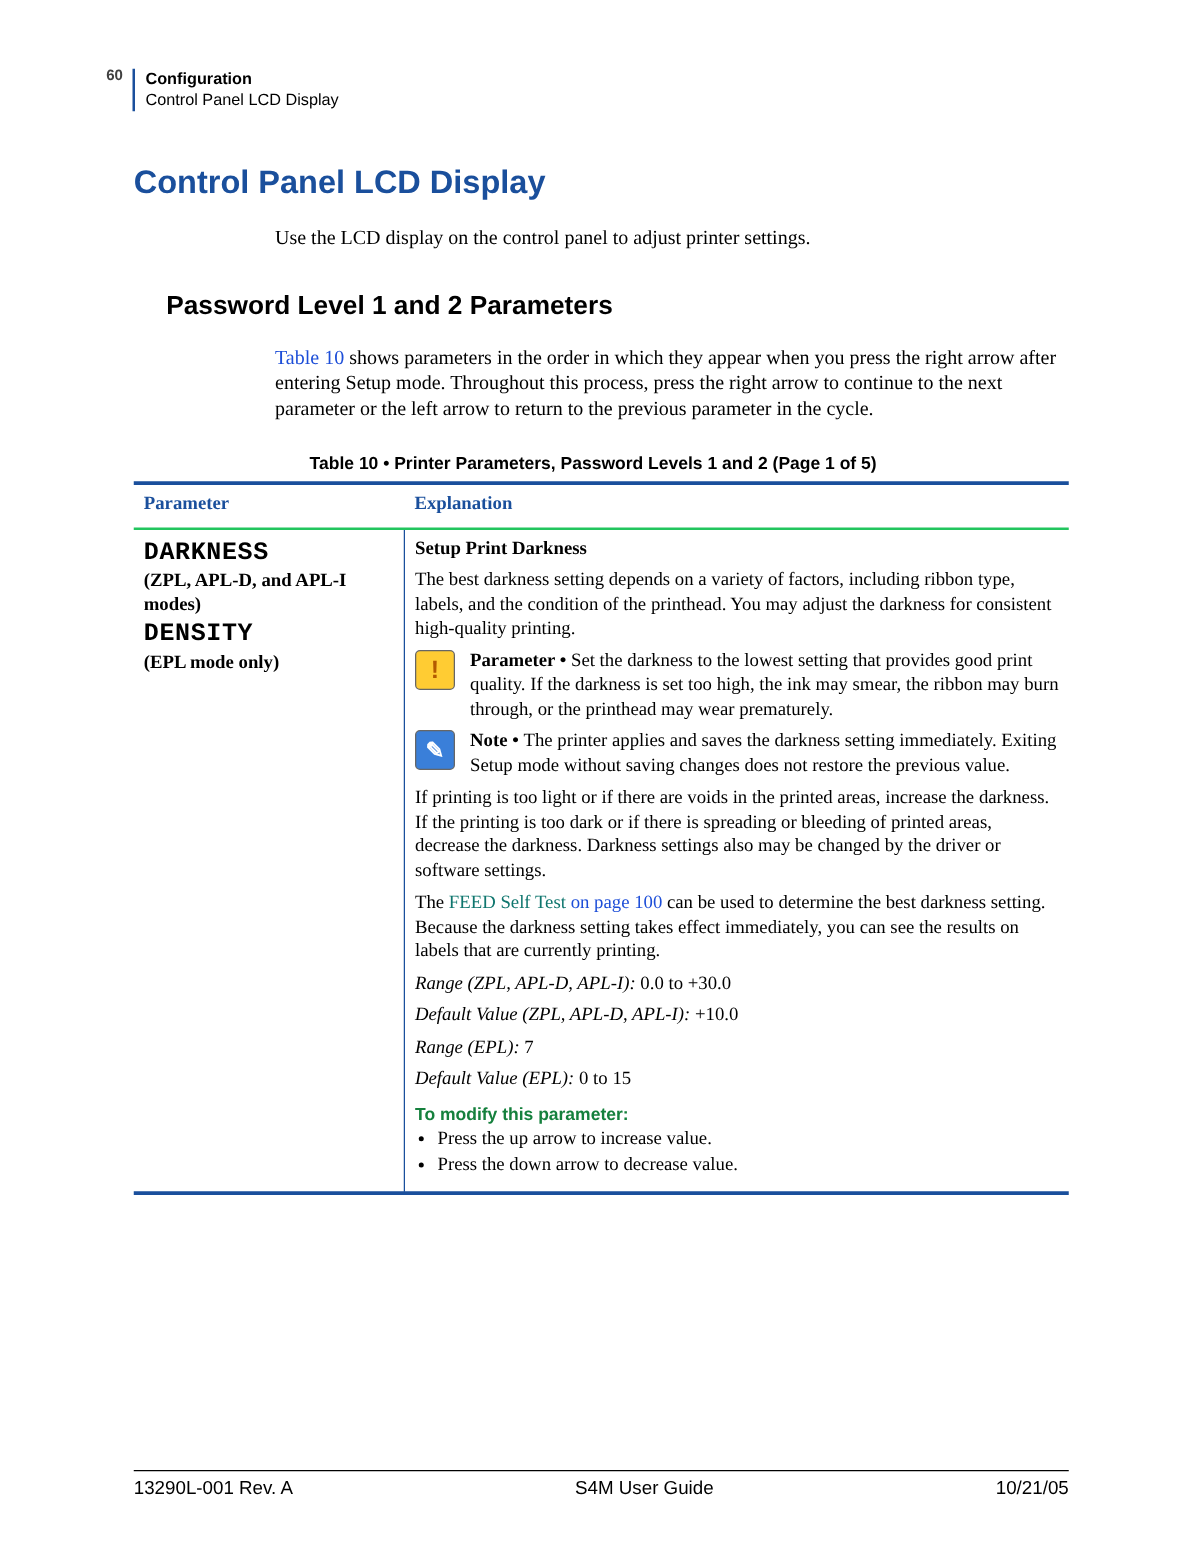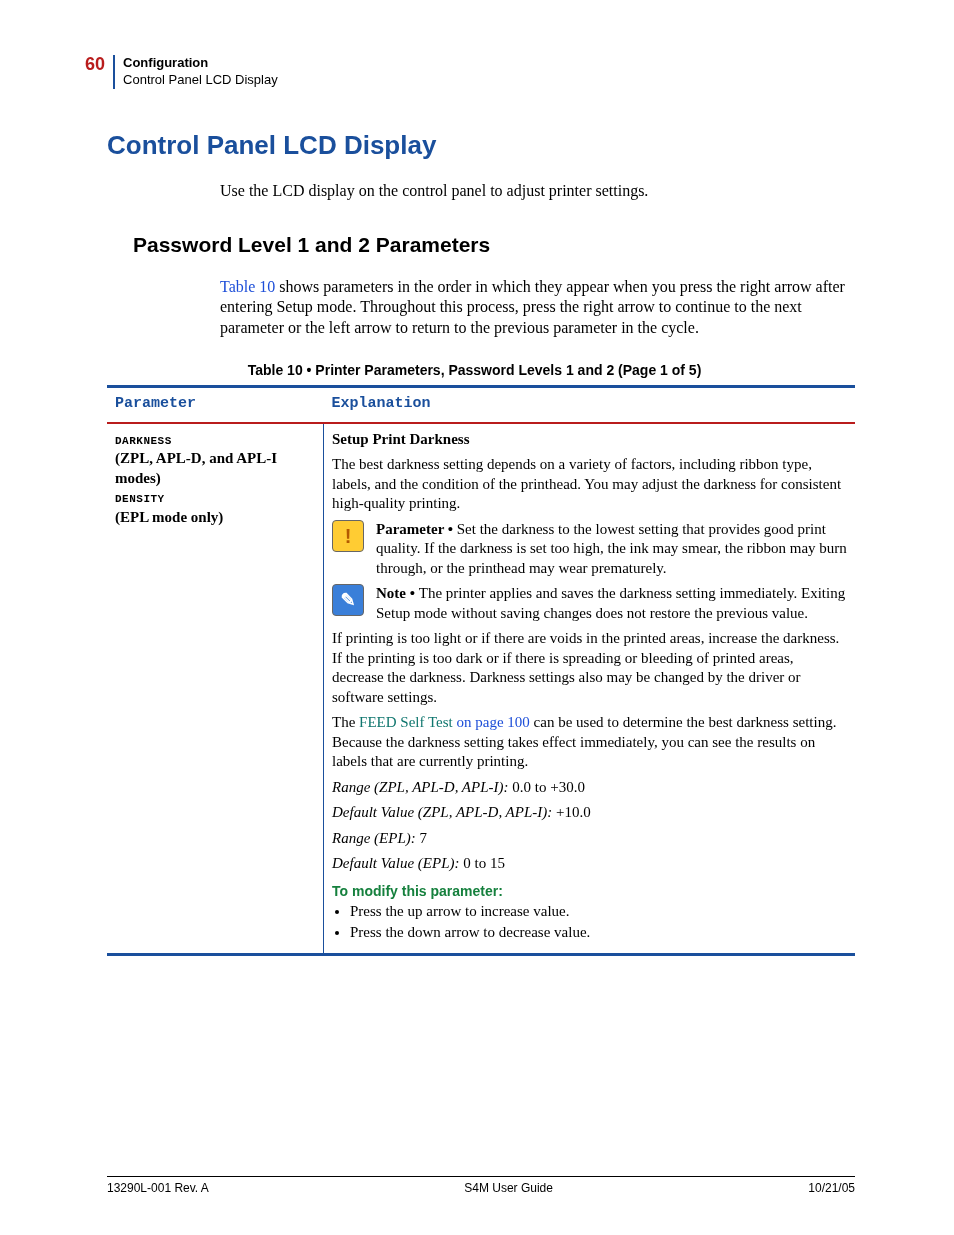--- a/index.html
+++ b/index.html
@@ -13,23 +13,23 @@
     line-height: 1.3;
   }
   .header-row {
     display: flex;
     align-items: flex-start;
     font-family: Arial, Helvetica, sans-serif;
     font-size: 13px;
     margin-bottom: 40px;
   }
   .page-num {
-    color: #b91c1c;
-    font-weight: bold;
-    font-size: 18px;
+    color: #404040;
+    font-weight: bold;
+    font-size: 12px;
     margin-right: 8px;
     margin-top: -2px;
   }
   .vline {
     width: 2px;
     background: #1a4f9c;
     align-self: stretch;
     margin-right: 8px;
   }
   .head-text .top { font-weight: bold; }
@@ -71,35 +71,35 @@
     border-top: 3px solid #1a4f9c;
     border-bottom: 3px solid #1a4f9c;
   }
   table.params th, table.params td {
     text-align: left;
     vertical-align: top;
     padding: 6px 8px 8px 8px;
     font-size: 15px;
   }
   table.params th {
-    font-family: Liberation Mono, monospace;
+    font-family: Liberation Serif, serif;
     color: #1a4f9c;
     font-weight: bold;
-    border-bottom: 2px solid #b91c1c;
+    border-bottom: 2px solid #22c55e;
   }
   table.params td.pcol {
     width: 200px;
     border-right: 1px solid #1a4f9c;
     font-weight: bold;
   }
   .lcd {
     font-family: "Courier New", monospace;
     font-weight: bold;
     letter-spacing: 0.5px;
-    font-size: 11px;
+    font-size: 20px;
   }
   .exp p { margin: 0 0 6px 0; }
   .exp p:last-child { margin-bottom: 0; }
   .row-title { font-weight: bold; }
   .callout {
     display: flex;
     gap: 12px;
     margin: 6px 0;
   }
   .callout .icon {
@@ -129,21 +129,21 @@
   .italic-lbl { font-style: italic; }
   .footer {
     width: 748px;
     margin-left: 22px;
     border-top: 1px solid #000;
     margin-top: 220px;
     padding-top: 4px;
     display: flex;
     justify-content: space-between;
     font-family: Arial, Helvetica, sans-serif;
-    font-size: 12px;
+    font-size: 15px;
   }
 </style>
 </head>
 <body>
 
 <div class="header-row">
   <span class="page-num">60</span>
   <span class="vline"></span>
   <span class="head-text">
     <span class="top">Configuration</span><br>

